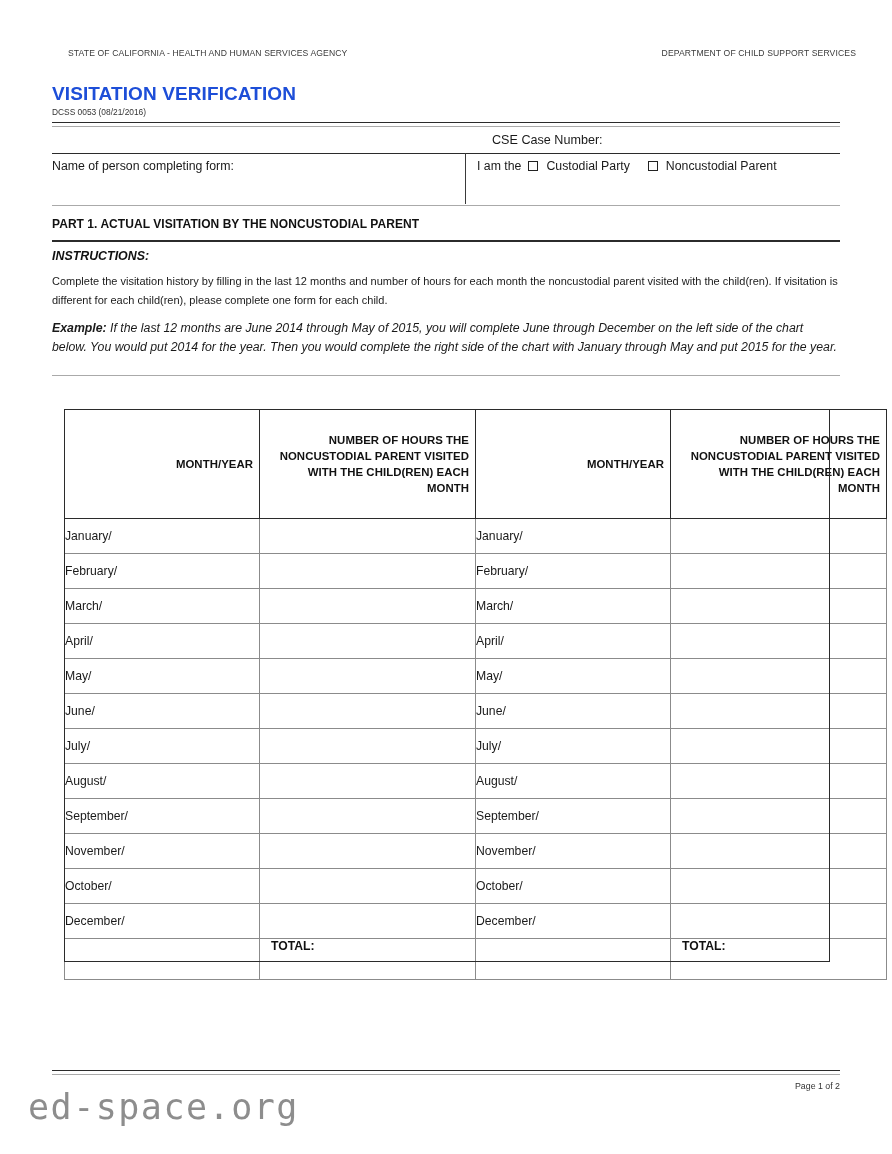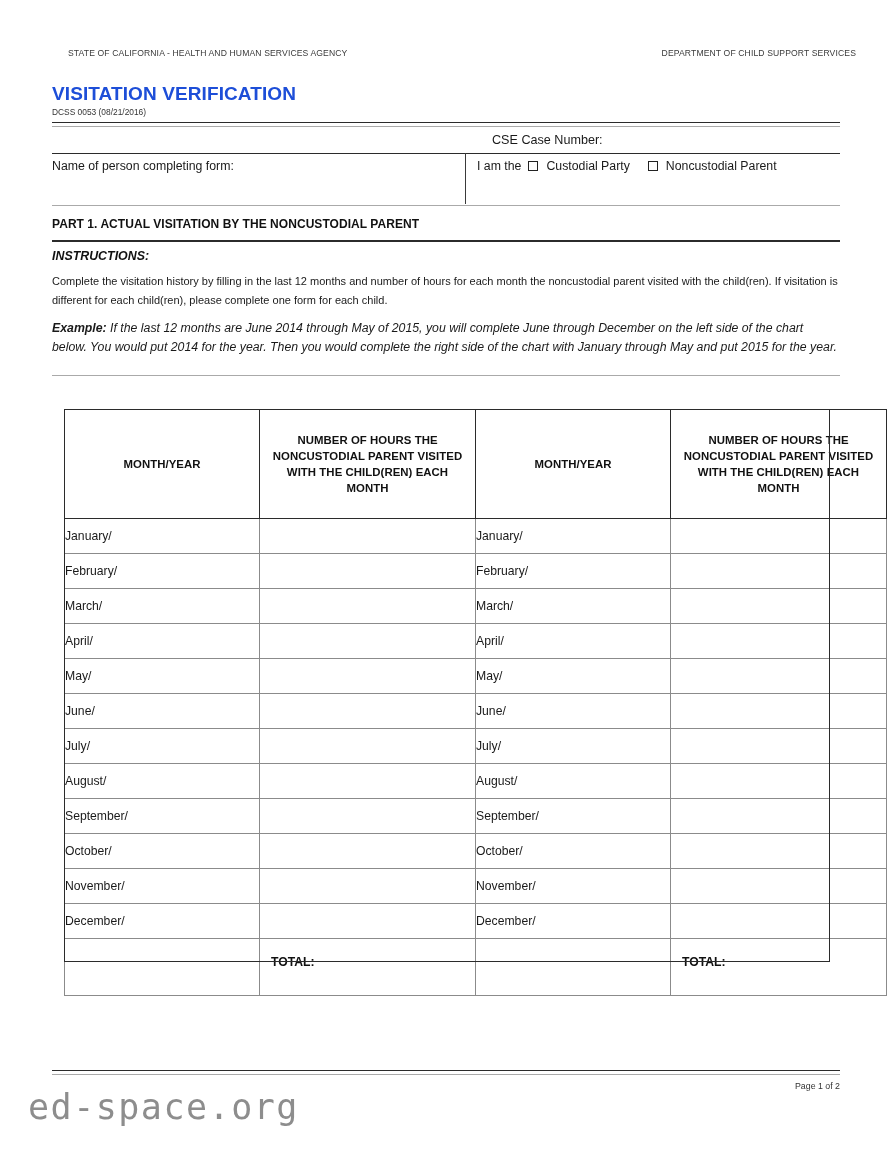--- a/index.html
+++ b/index.html
@@ -168,42 +168,42 @@
     padding: 0;
     vertical-align: middle;
   }
   .vis-table thead th {
     border-color: #2b2b2b;
     border-width: 1.4px;
     height: 104px;
     font-size: 11.4px;
     font-weight: bold;
     line-height: 16px;
-    text-align: center;
+    text-align: right;
     letter-spacing: .05px;
     color: #111;
     padding: 2px 6px;
   }
   .vis-table tbody td {
     height: 34px;
   }
   td.month-cell {
     font-size: 12.2px;
     font-weight: normal;
     color: #1a1a1a;
     text-align: left;
   }
   td.hours-cell { background: #fff; }
   td.total-cell {
     font-size: 12.2px;
     font-weight: bold;
     color: #111;
     padding-left: 11px;
     vertical-align: top;
-    padding-top: 16px;
+    padding-top: 0;
   }
   tr.total-row td { height: 40px; }
   tr.total-row td.month-cell { }
 
   .col-month  { width: 182px; }
   .col-hours  { width: 203px; }
 
   
   .table-outline {
     position: absolute;
@@ -344,29 +344,29 @@
           <td class="month-cell col-month">August/</td>
           <td class="hours-cell col-hours"></td>
         </tr>
         <tr>
           <td class="month-cell col-month">September/</td>
           <td class="hours-cell col-hours"></td>
           <td class="month-cell col-month">September/</td>
           <td class="hours-cell col-hours"></td>
         </tr>
         <tr>
+          <td class="month-cell col-month">November/</td>
+          <td class="hours-cell col-hours"></td>
+          <td class="month-cell col-month">November/</td>
+          <td class="hours-cell col-hours"></td>
+        </tr>
+        <tr>
           <td class="month-cell col-month">October/</td>
           <td class="hours-cell col-hours"></td>
           <td class="month-cell col-month">October/</td>
-          <td class="hours-cell col-hours"></td>
-        </tr>
-        <tr>
-          <td class="month-cell col-month">November/</td>
-          <td class="hours-cell col-hours"></td>
-          <td class="month-cell col-month">November/</td>
           <td class="hours-cell col-hours"></td>
         </tr>
         <tr>
           <td class="month-cell col-month">December/</td>
           <td class="hours-cell col-hours"></td>
           <td class="month-cell col-month">December/</td>
           <td class="hours-cell col-hours"></td>
         </tr>
         <tr class="total-row">
           <td class="month-cell col-month"></td>

